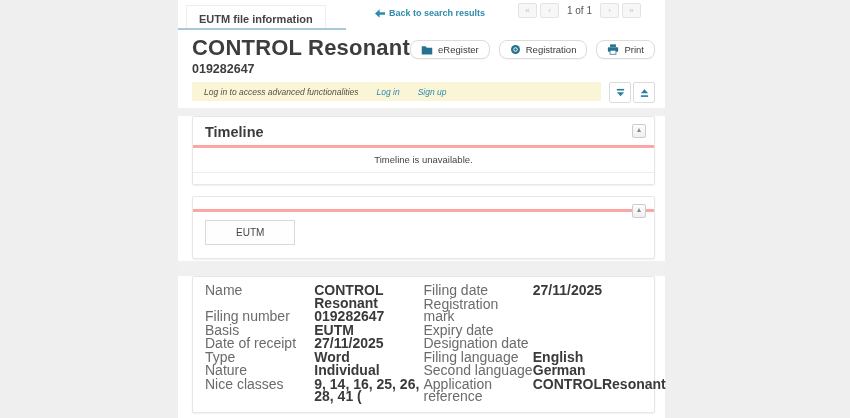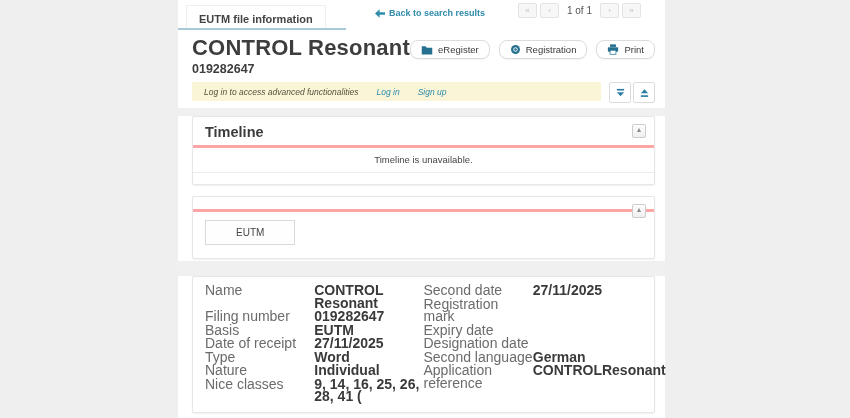--- a/index.html
+++ b/index.html
@@ -216,36 +216,40 @@
         </div>
         <div class="tm-row">
           <span class="tm-label">Nice classes</span>
           <span class="tm-value"><span>9, 14, 16, 25, 26, 28, 41 ( </span></span>
         </div>
 
       </div>
 
       <div class="tm-col">
         <div class="tm-row">
-          <span class="tm-label">Second date</span>
+          <span class="tm-label">Filing date</span>
           <span class="tm-value">27/11/2025</span>
         </div>
         <div class="tm-row">
           <span class="tm-label">Registration mark</span>
           <span class="tm-value"></span>
         </div>
         <div class="tm-row">
           <span class="tm-label">Expiry date</span>
           <span class="tm-value"></span>
         </div>
         <div class="tm-row">
           <span class="tm-label">Designation date</span>
           <span class="tm-value"></span>
         </div>
         <div class="tm-row">
+          <span class="tm-label">Filing language</span>
+          <span class="tm-value">English</span>
+        </div>
+        <div class="tm-row">
           <span class="tm-label">Second language</span>
           <span class="tm-value">German</span>
         </div>
         <div class="tm-row">
           <span class="tm-label">Application reference</span>
           <span class="tm-value">CONTROLResonant</span>
         </div>
 
       </div>
 

